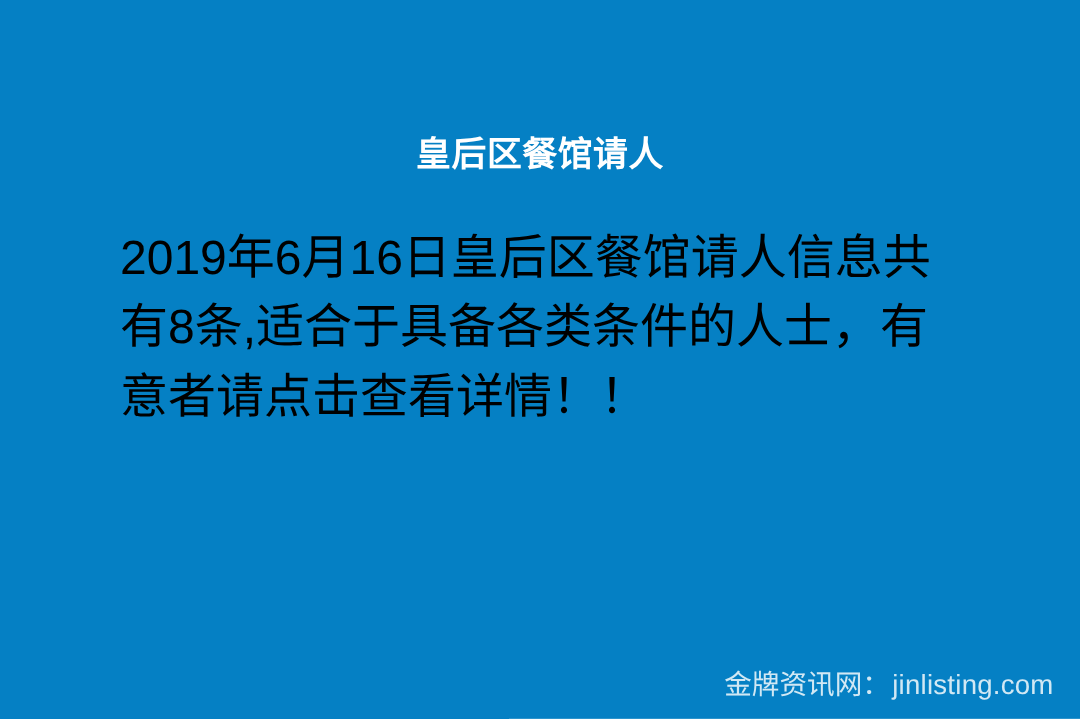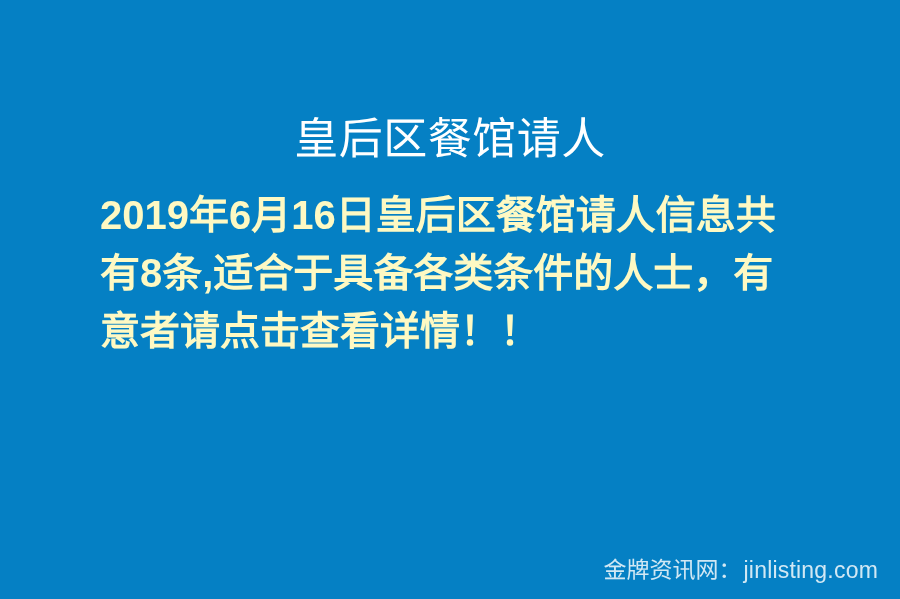--- a/index.html
+++ b/index.html
@@ -22,22 +22,22 @@
   }
 
   
   .poster-title {
     position: absolute;
     top: 84px;
     left: 0;
     width: 900px;
     text-align: center;
     color: #ffffff;
-    font-size: 44px;
-    font-weight: normal;
+    font-size: 29px;
+    font-weight: bold;
     line-height: 52px;
     letter-spacing: 0.5px;
     white-space: nowrap;
   }
 
   
   .poster-body {
     position: absolute;
     top: 186px;
     left: 100px;
@@ -71,21 +71,21 @@
     letter-spacing: 0.2px;
   }
 </style>
 </head>
 <body>
 
 <div id="poster" style="background: rgb(5, 128, 196);">
 
   <h1 class="poster-title" style="color: rgb(255, 255, 255);">皇后区餐馆请人</h1>
 
-  <div class="poster-body" style="color: #fef9c3; font-weight: bold;">
+  <div class="poster-body" style="color: #000000;">
     <span>2019年6月16日皇后区餐馆请人信息共有8条,适合于具备各类条件的人士，有意者请点击查看详情！！</span>
   </div>
 
   <div class="poster-footer" style="color: rgba(255, 255, 255, 0.82); margin-left: 44px;">
     <span class="site-name">金牌资讯网：</span><span class="site-url">jinlisting.com</span>
   </div>
 
 </div>
 
 </body></html>

